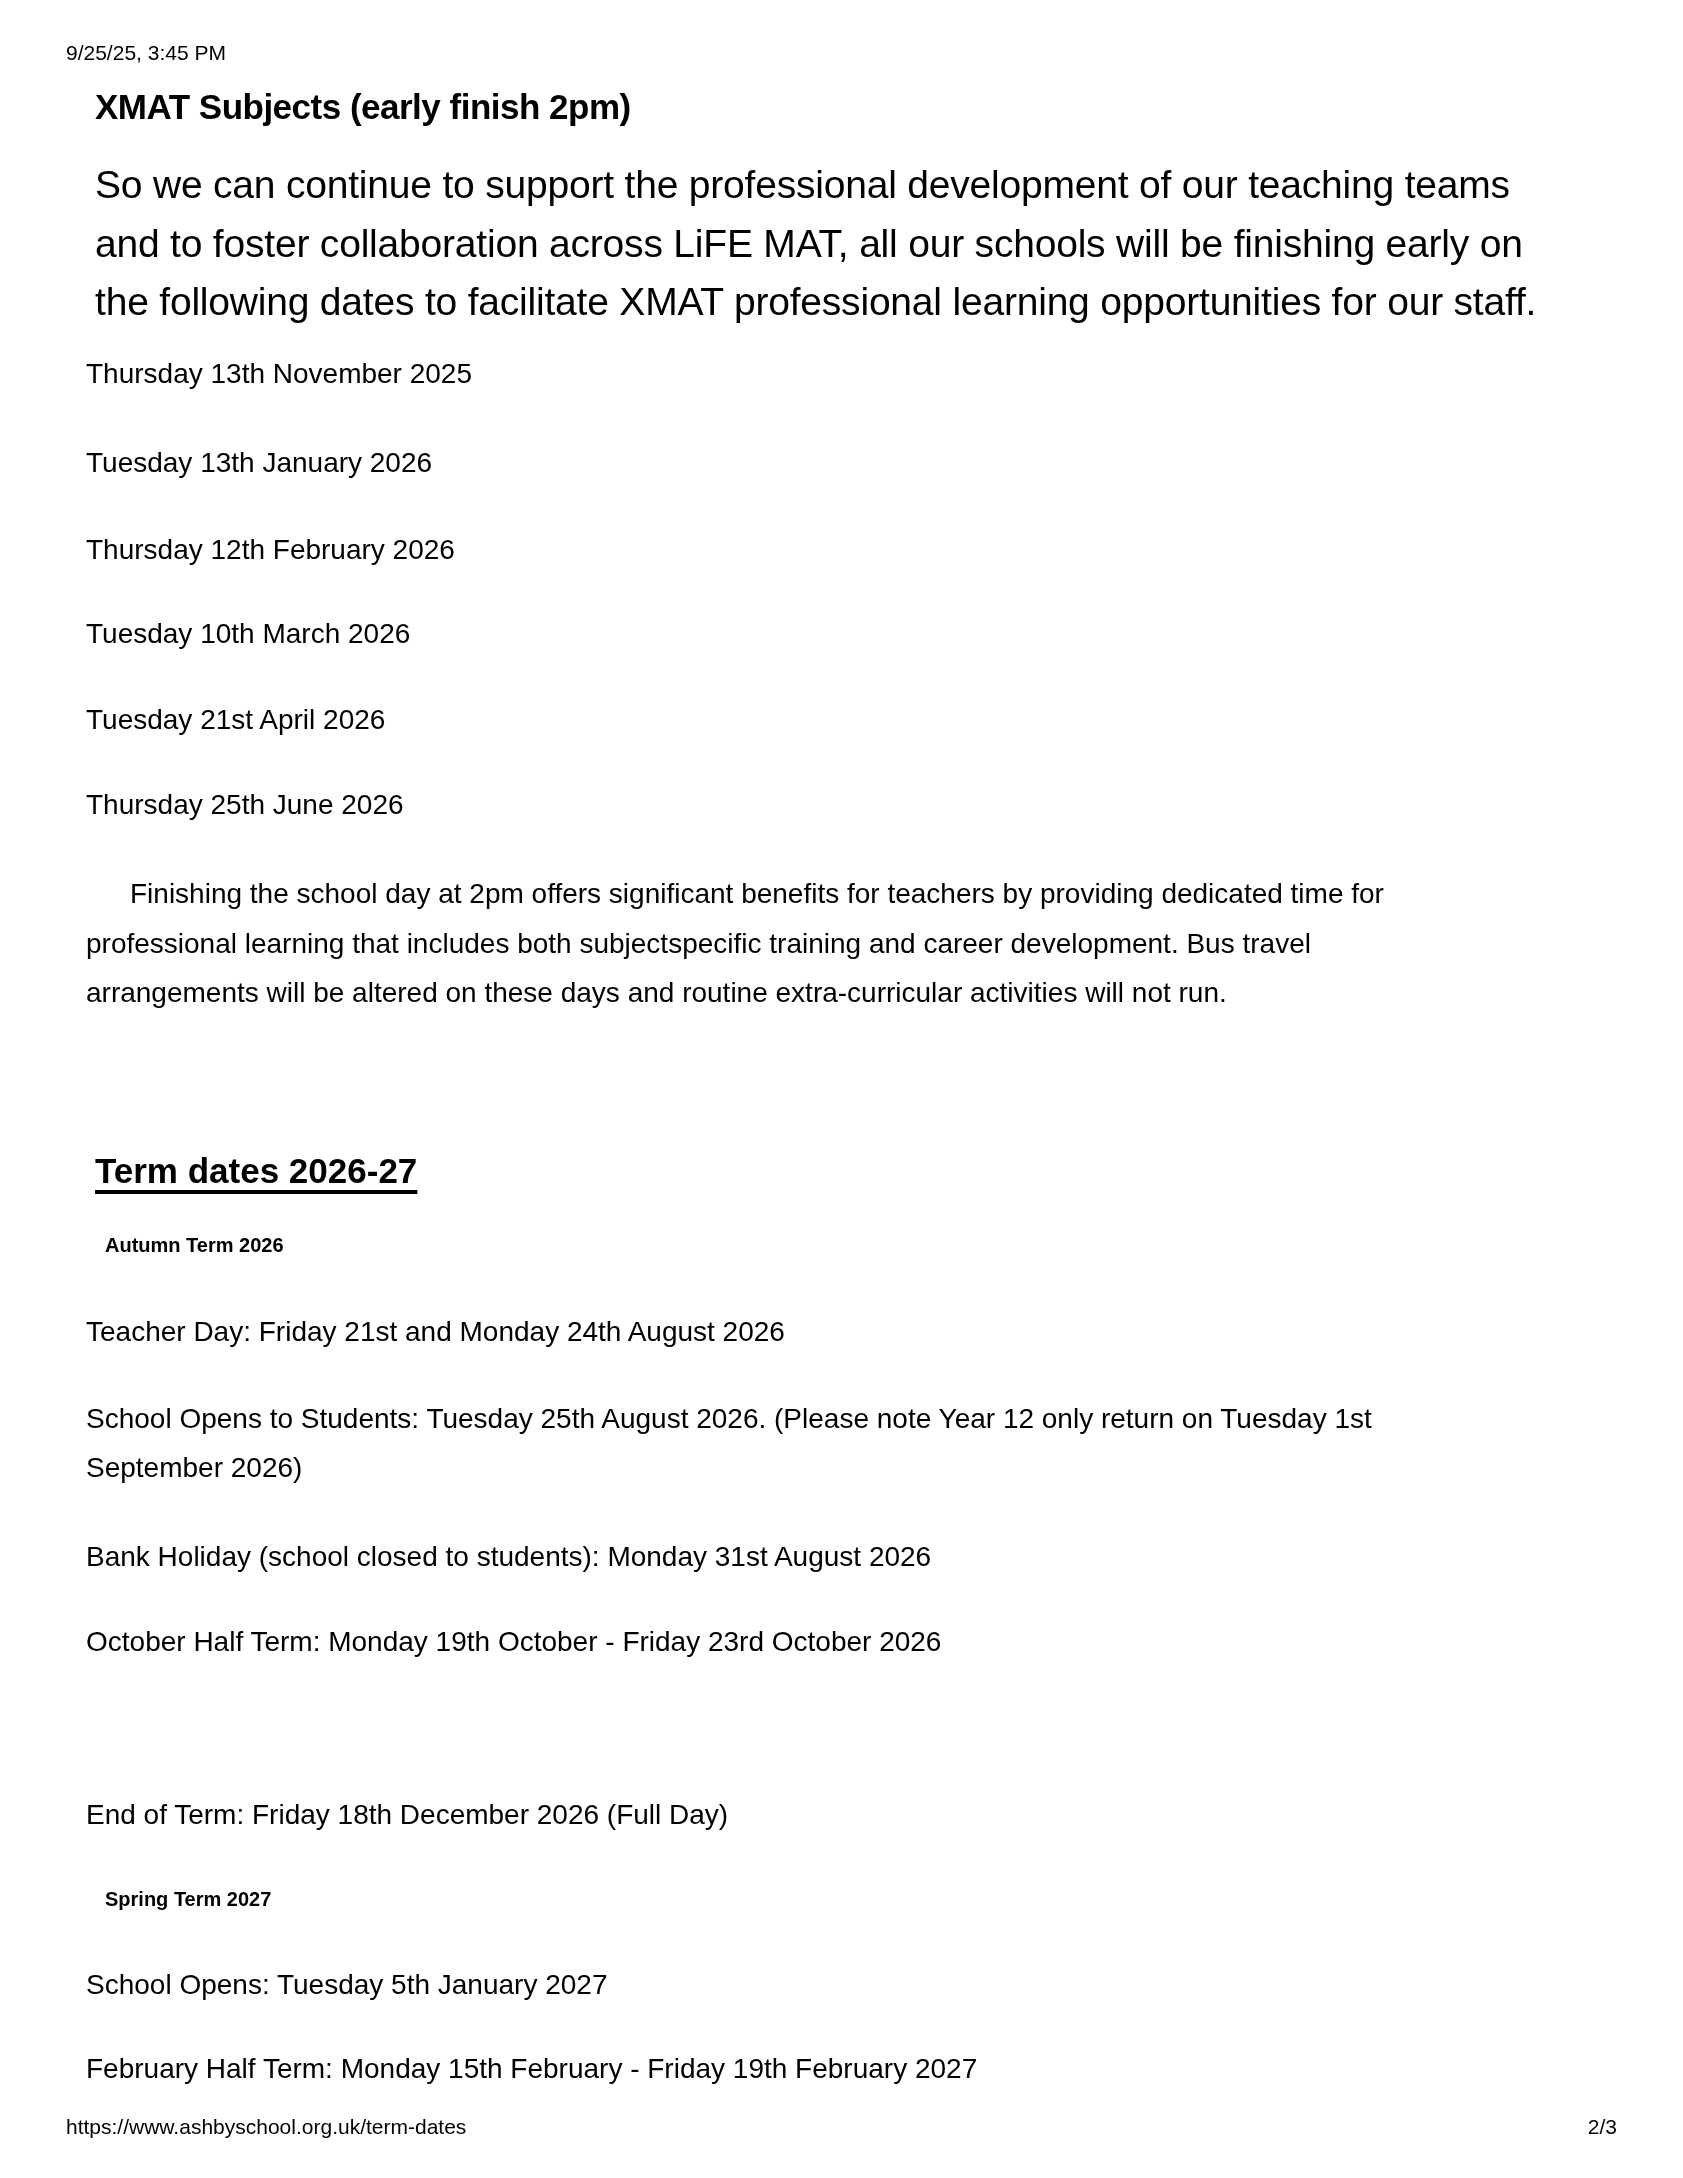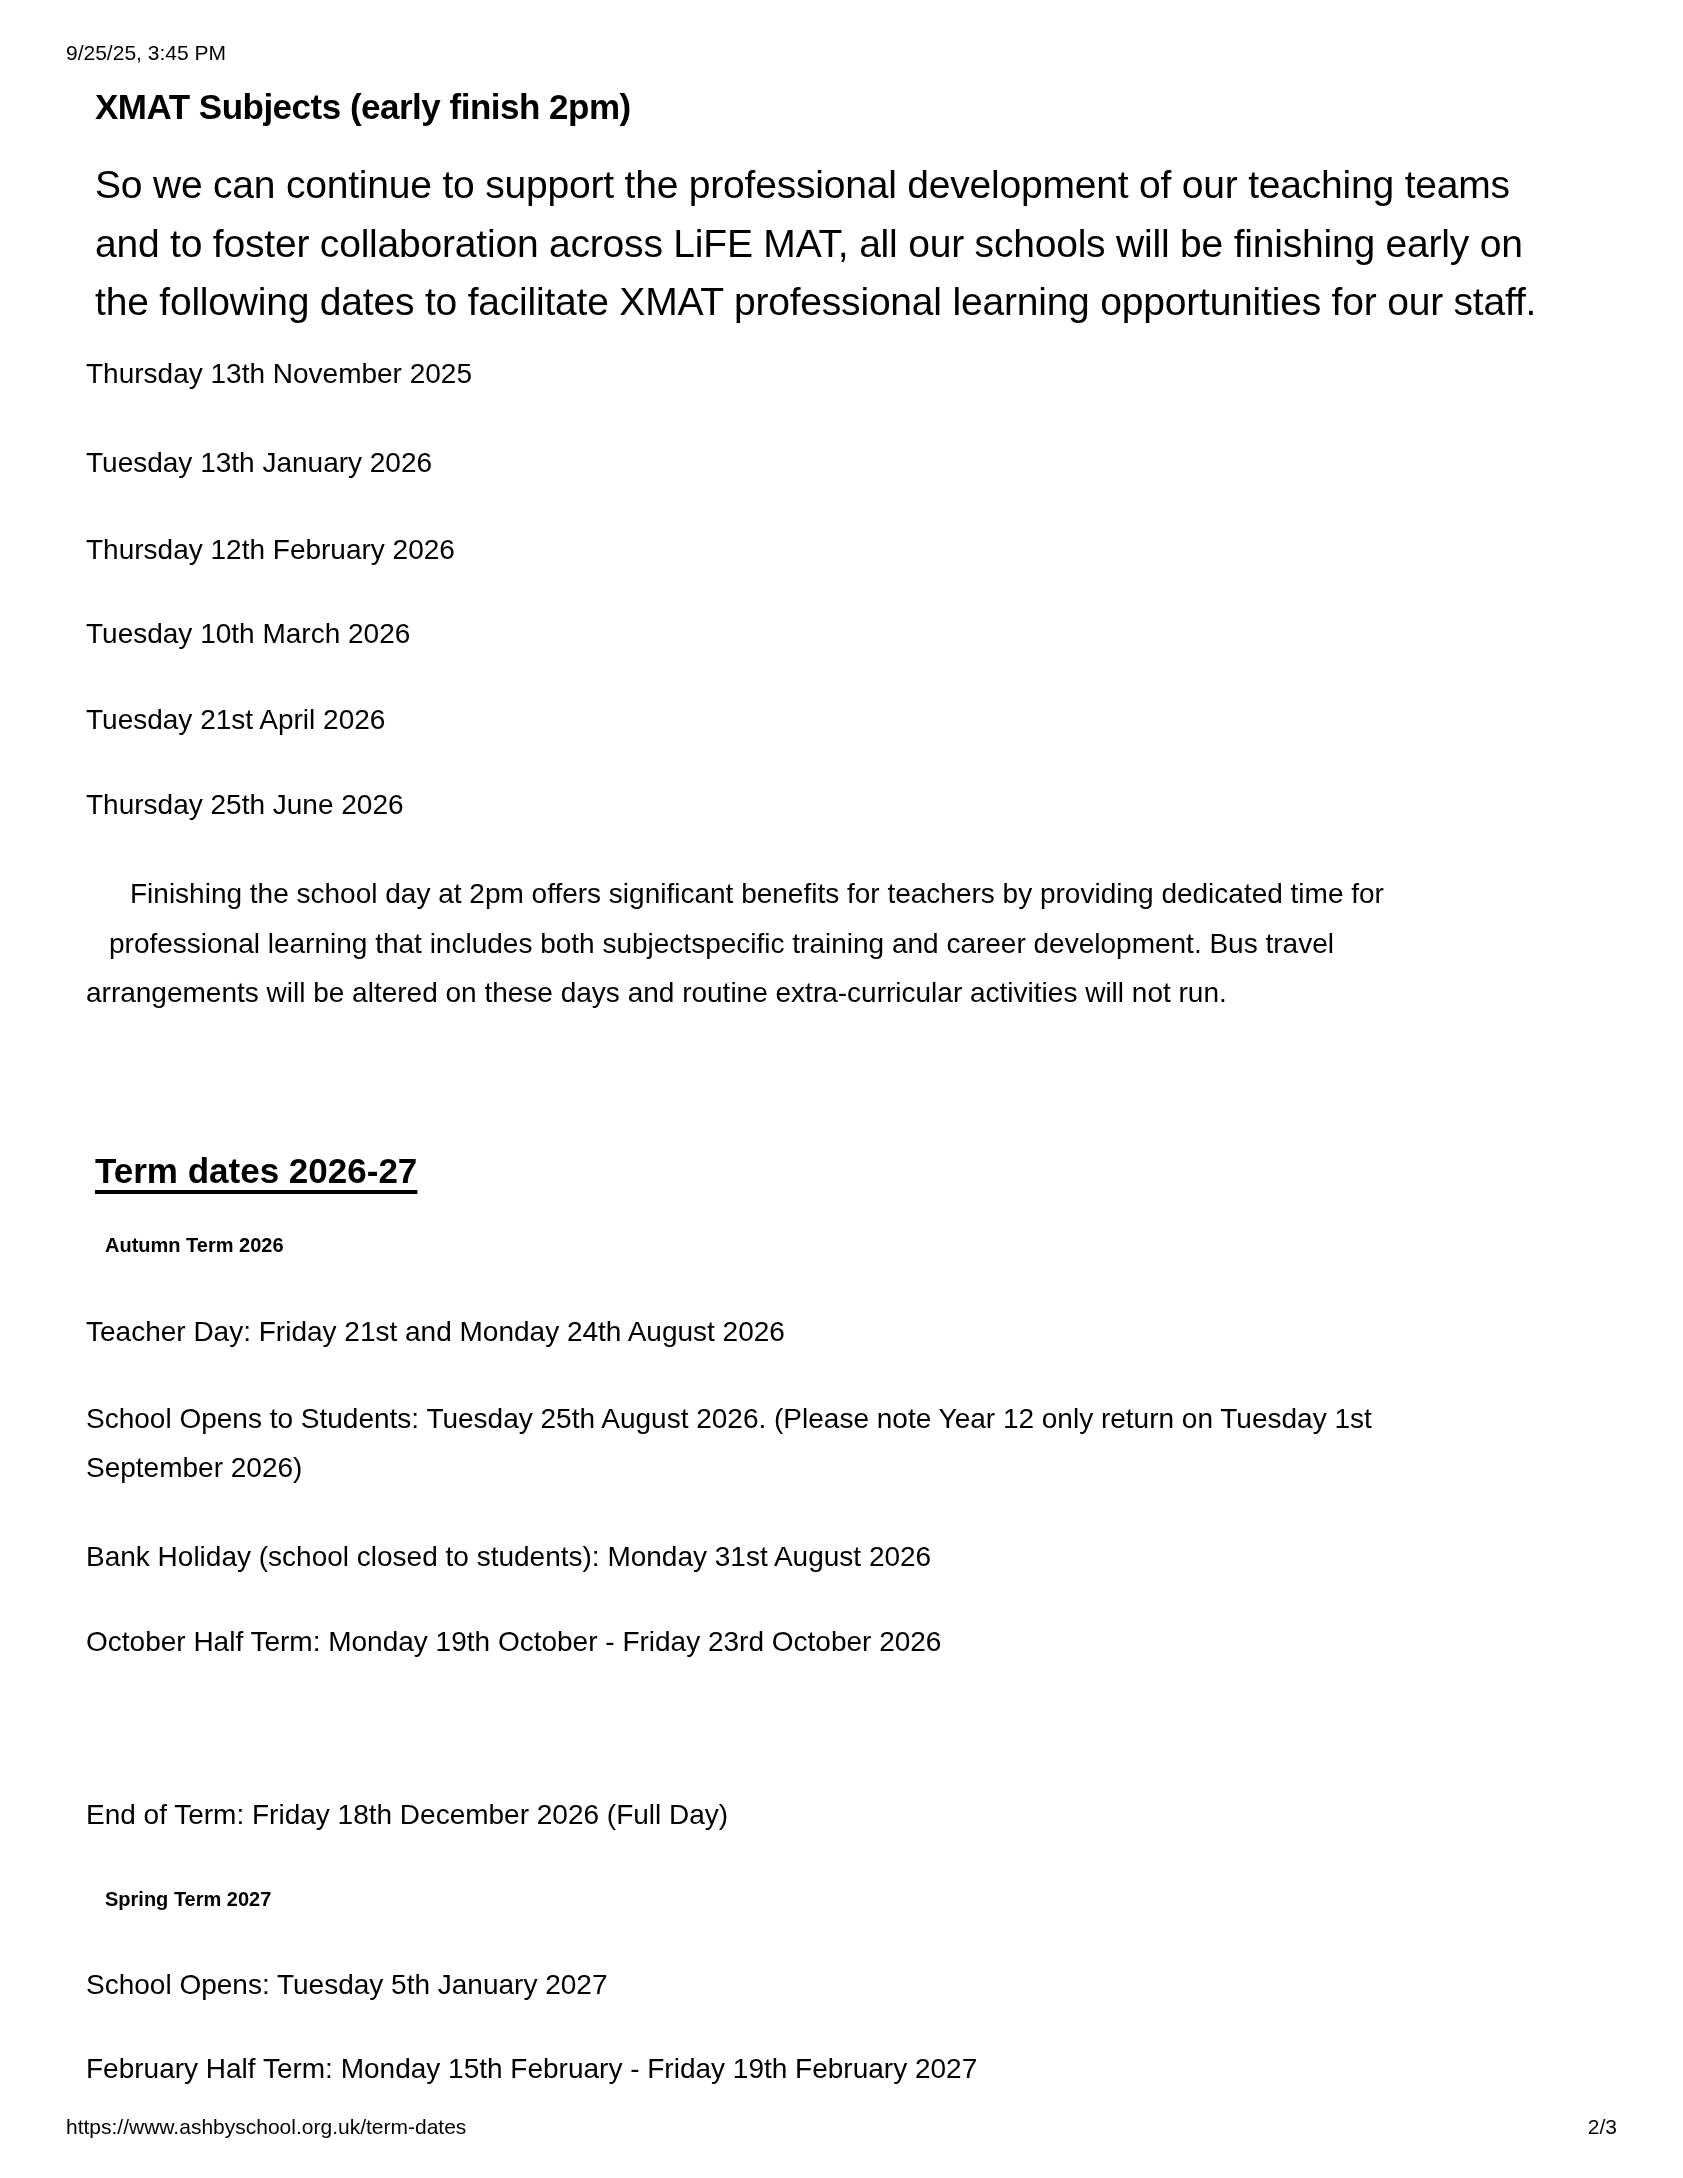--- a/index.html
+++ b/index.html
@@ -80,21 +80,21 @@
     <div class="abs body-line" style="top:349px;">Thursday 13th November 2025</div>
     <div class="abs body-line" style="top:438px;">Tuesday 13th January 2026</div>
     <div class="abs body-line" style="top:525px;">Thursday 12th February 2026</div>
     <div class="abs body-line" style="top:609px;">Tuesday 10th March 2026</div>
     <div class="abs body-line" style="top:695px;">Tuesday 21st April 2026</div>
     <div class="abs body-line" style="top:780px;">Thursday 25th June 2026</div>
   </div>
 
   <div>
     <div class="abs body-line" style="top:869px;margin-left:44px;">Finishing the school day at 2pm offers significant benefits for teachers by providing dedicated time for</div>
-    <div class="abs body-line" style="top:919px;margin-left:23px;">professional learning that includes both subjectspecific training and career development. Bus travel</div>
+    <div class="abs body-line" style="top:919px;">professional learning that includes both subjectspecific training and career development. Bus travel</div>
     <div class="abs body-line" style="top:968px;">arrangements will be altered on these days and routine extra-curricular activities will not run.</div>
   </div>
 
   <div class="abs section-heading" style="top:1148px;">Term dates 2026-27</div>
 
   <div class="abs sub-heading" style="top:1220px;">Autumn Term 2026</div>
 
   <div class="abs body-line" style="top:1307px;">Teacher Day: Friday 21st and Monday 24th August 2026</div>
 
   <div>

